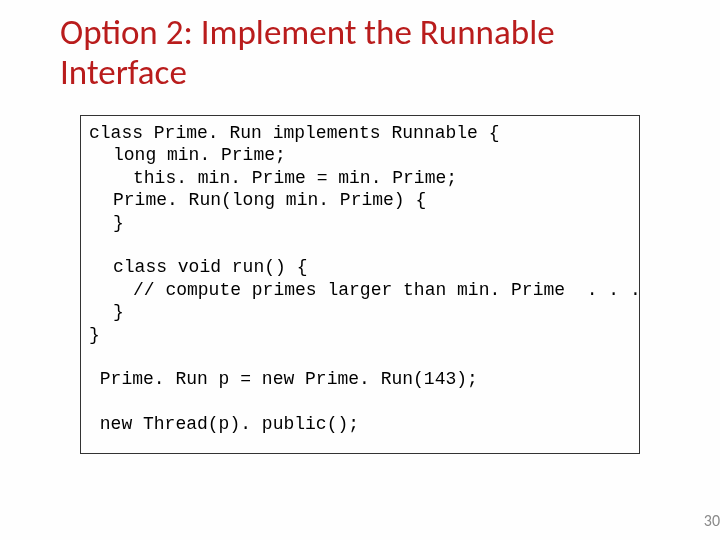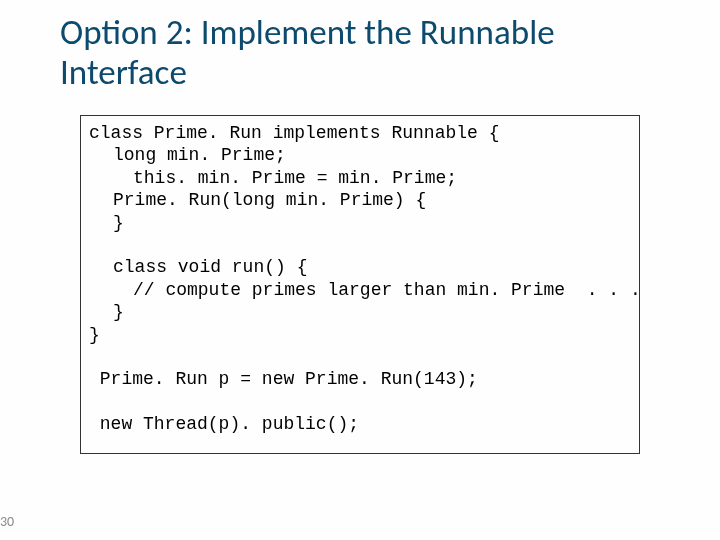--- a/index.html
+++ b/index.html
@@ -10,42 +10,42 @@
     font-family: Calibri, Arial, sans-serif;
     color: #000;
     position: relative;
   }
   .title {
     font-size: 35px;
     font-weight: 400;
     text-align: left;
     padding: 12px 60px 0 60px;
     line-height: 1.15;
-    color: #0c4a6e;
+    color: #b91c1c;
   }
   .code-box {
     margin: 22px 80px 0 80px;
     border: 1px solid #333;
     padding: 6px 8px 18px 8px;
     font-size: 18px;
     line-height: 1.25;
     color: #000;
     font-family: Liberation Mono, monospace;
   }
   .code-line { white-space: pre; }
   .i1 { padding-left: 24px; }
   .i2 { padding-left: 44px; }
   .blank { height: 22px; }
   .page-num {
     position: absolute;
     bottom: 10px;
     left: 0;
     right: 0;
-    text-align: left;
-    font-size: 14px;
+    text-align: right;
+    font-size: 16px;
     color: #8a8a8a;
   }
 </style>
 </head>
 <body>
 
 <div class="title">Option 2: Implement the Runnable Interface</div>
 
 <div class="code-box">
   <div class="code-line">class Prime. Run implements Runnable {</div>

